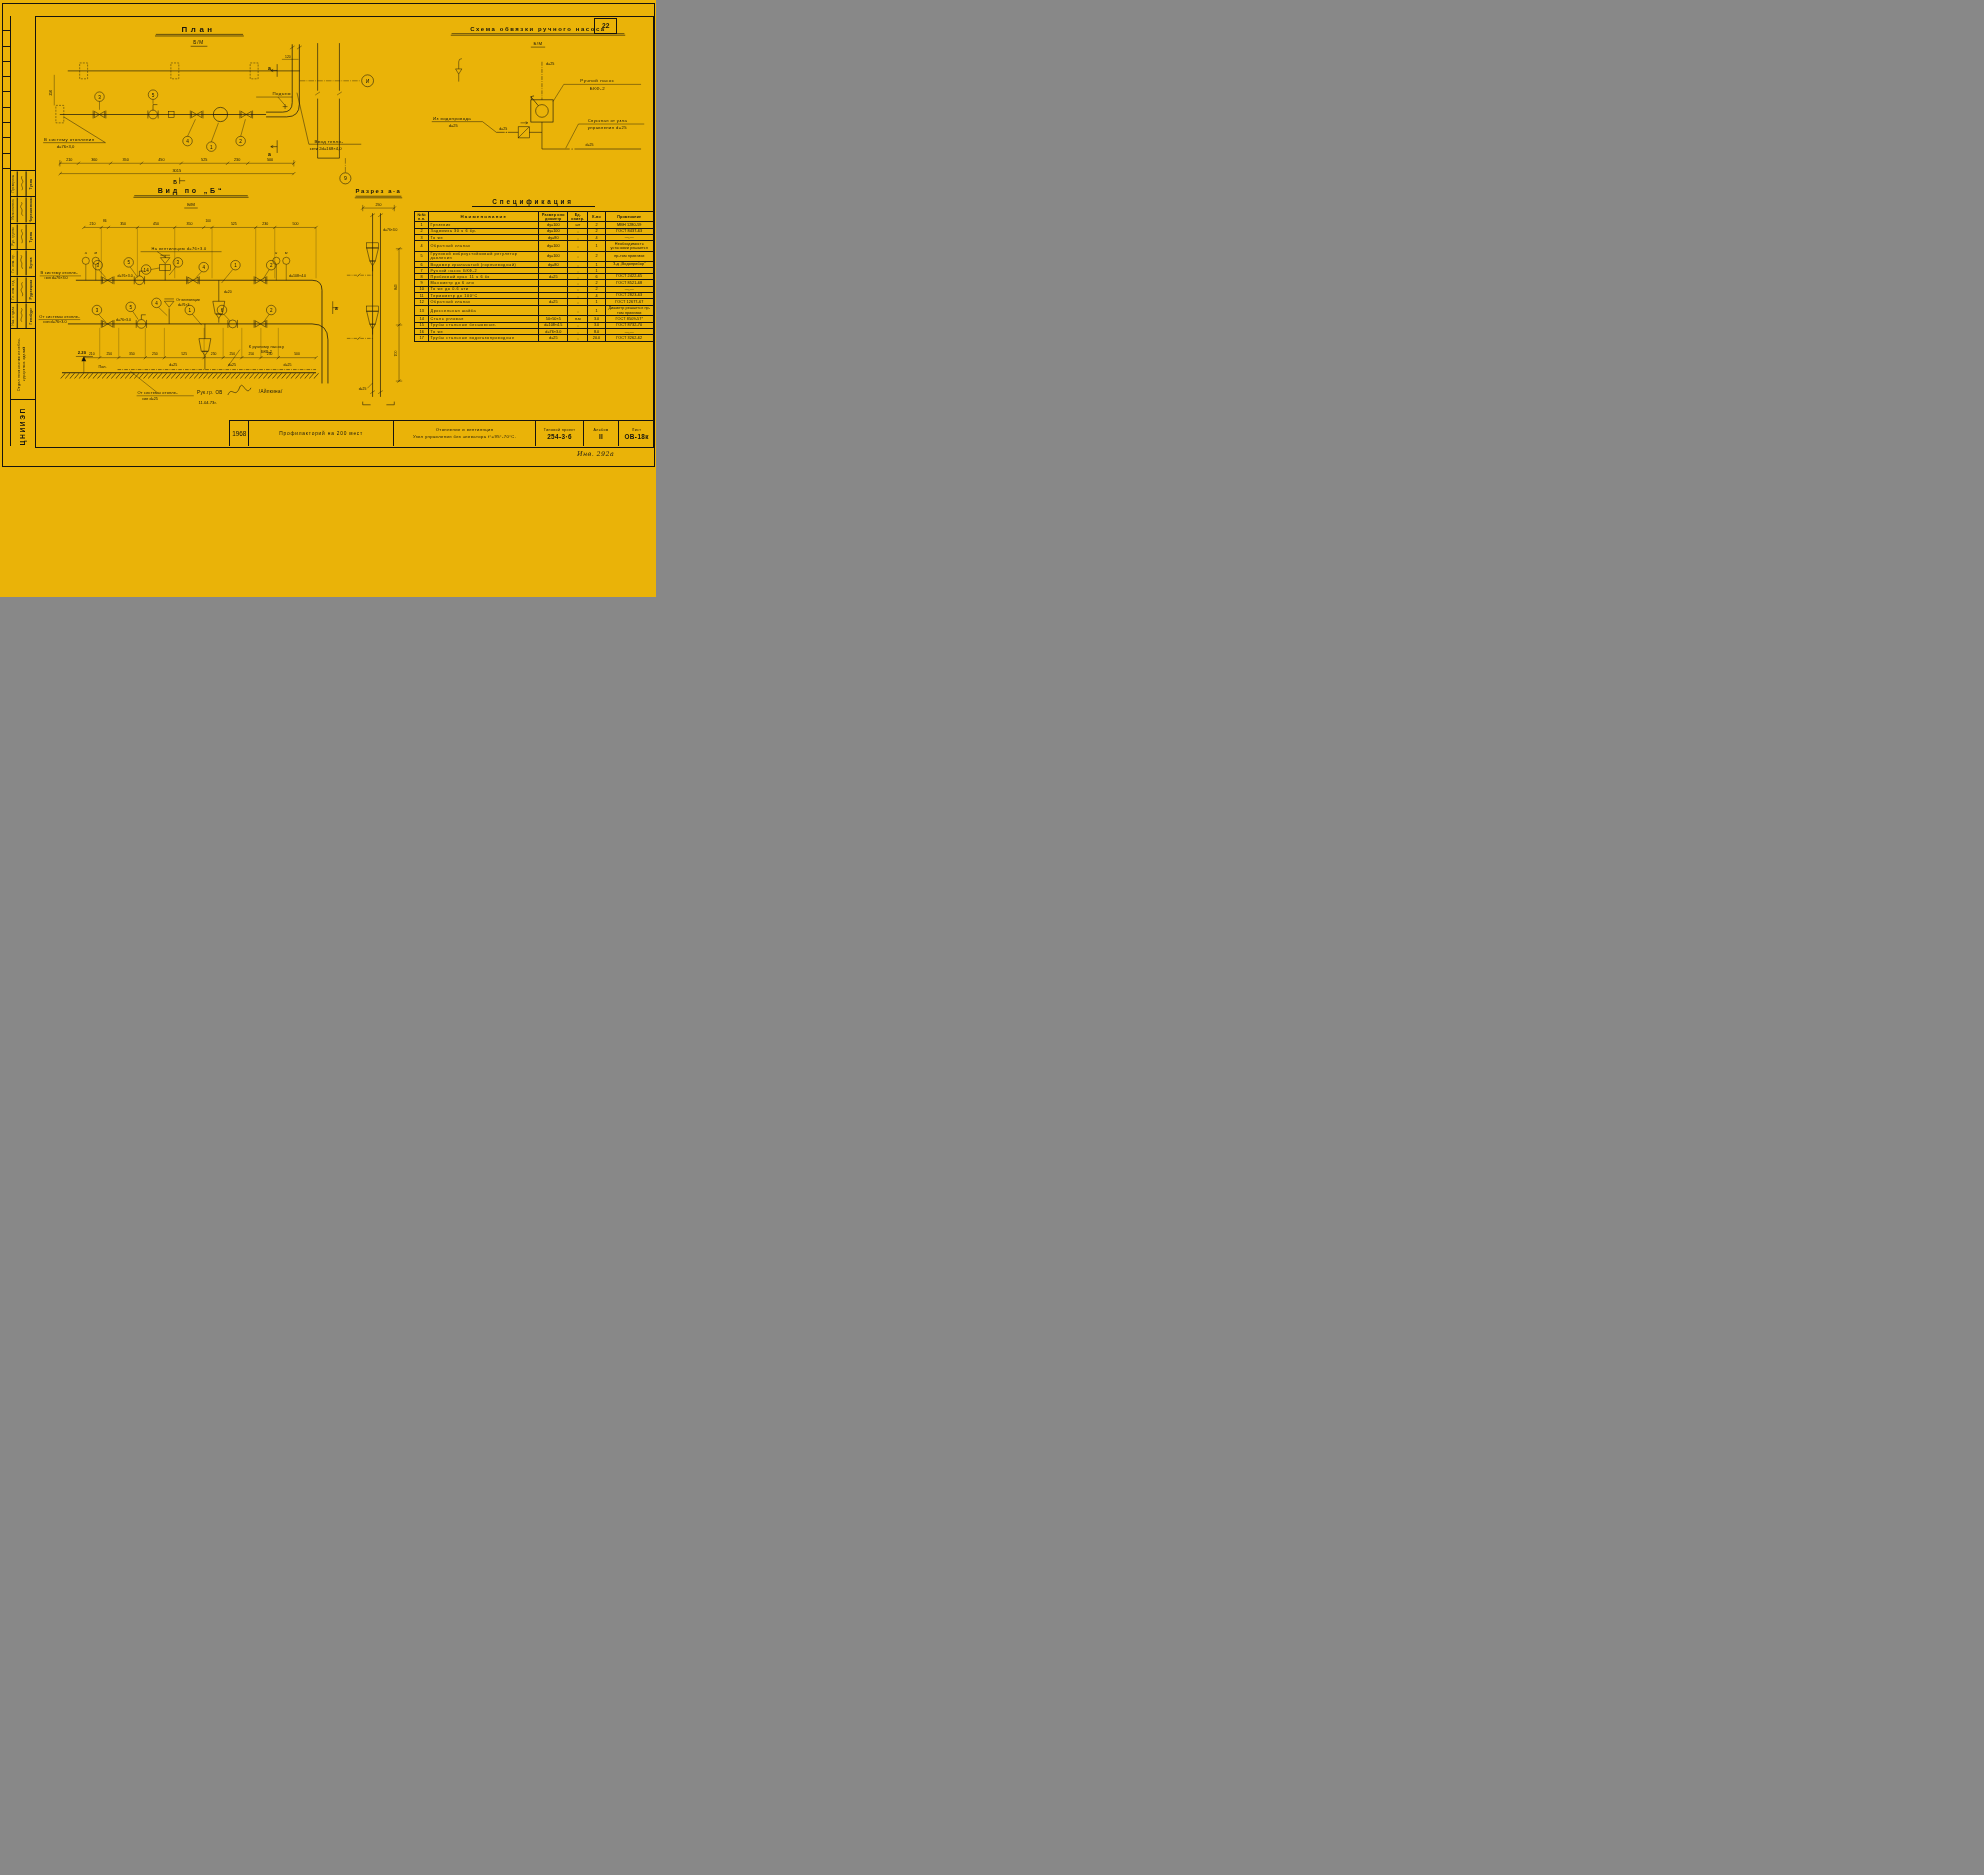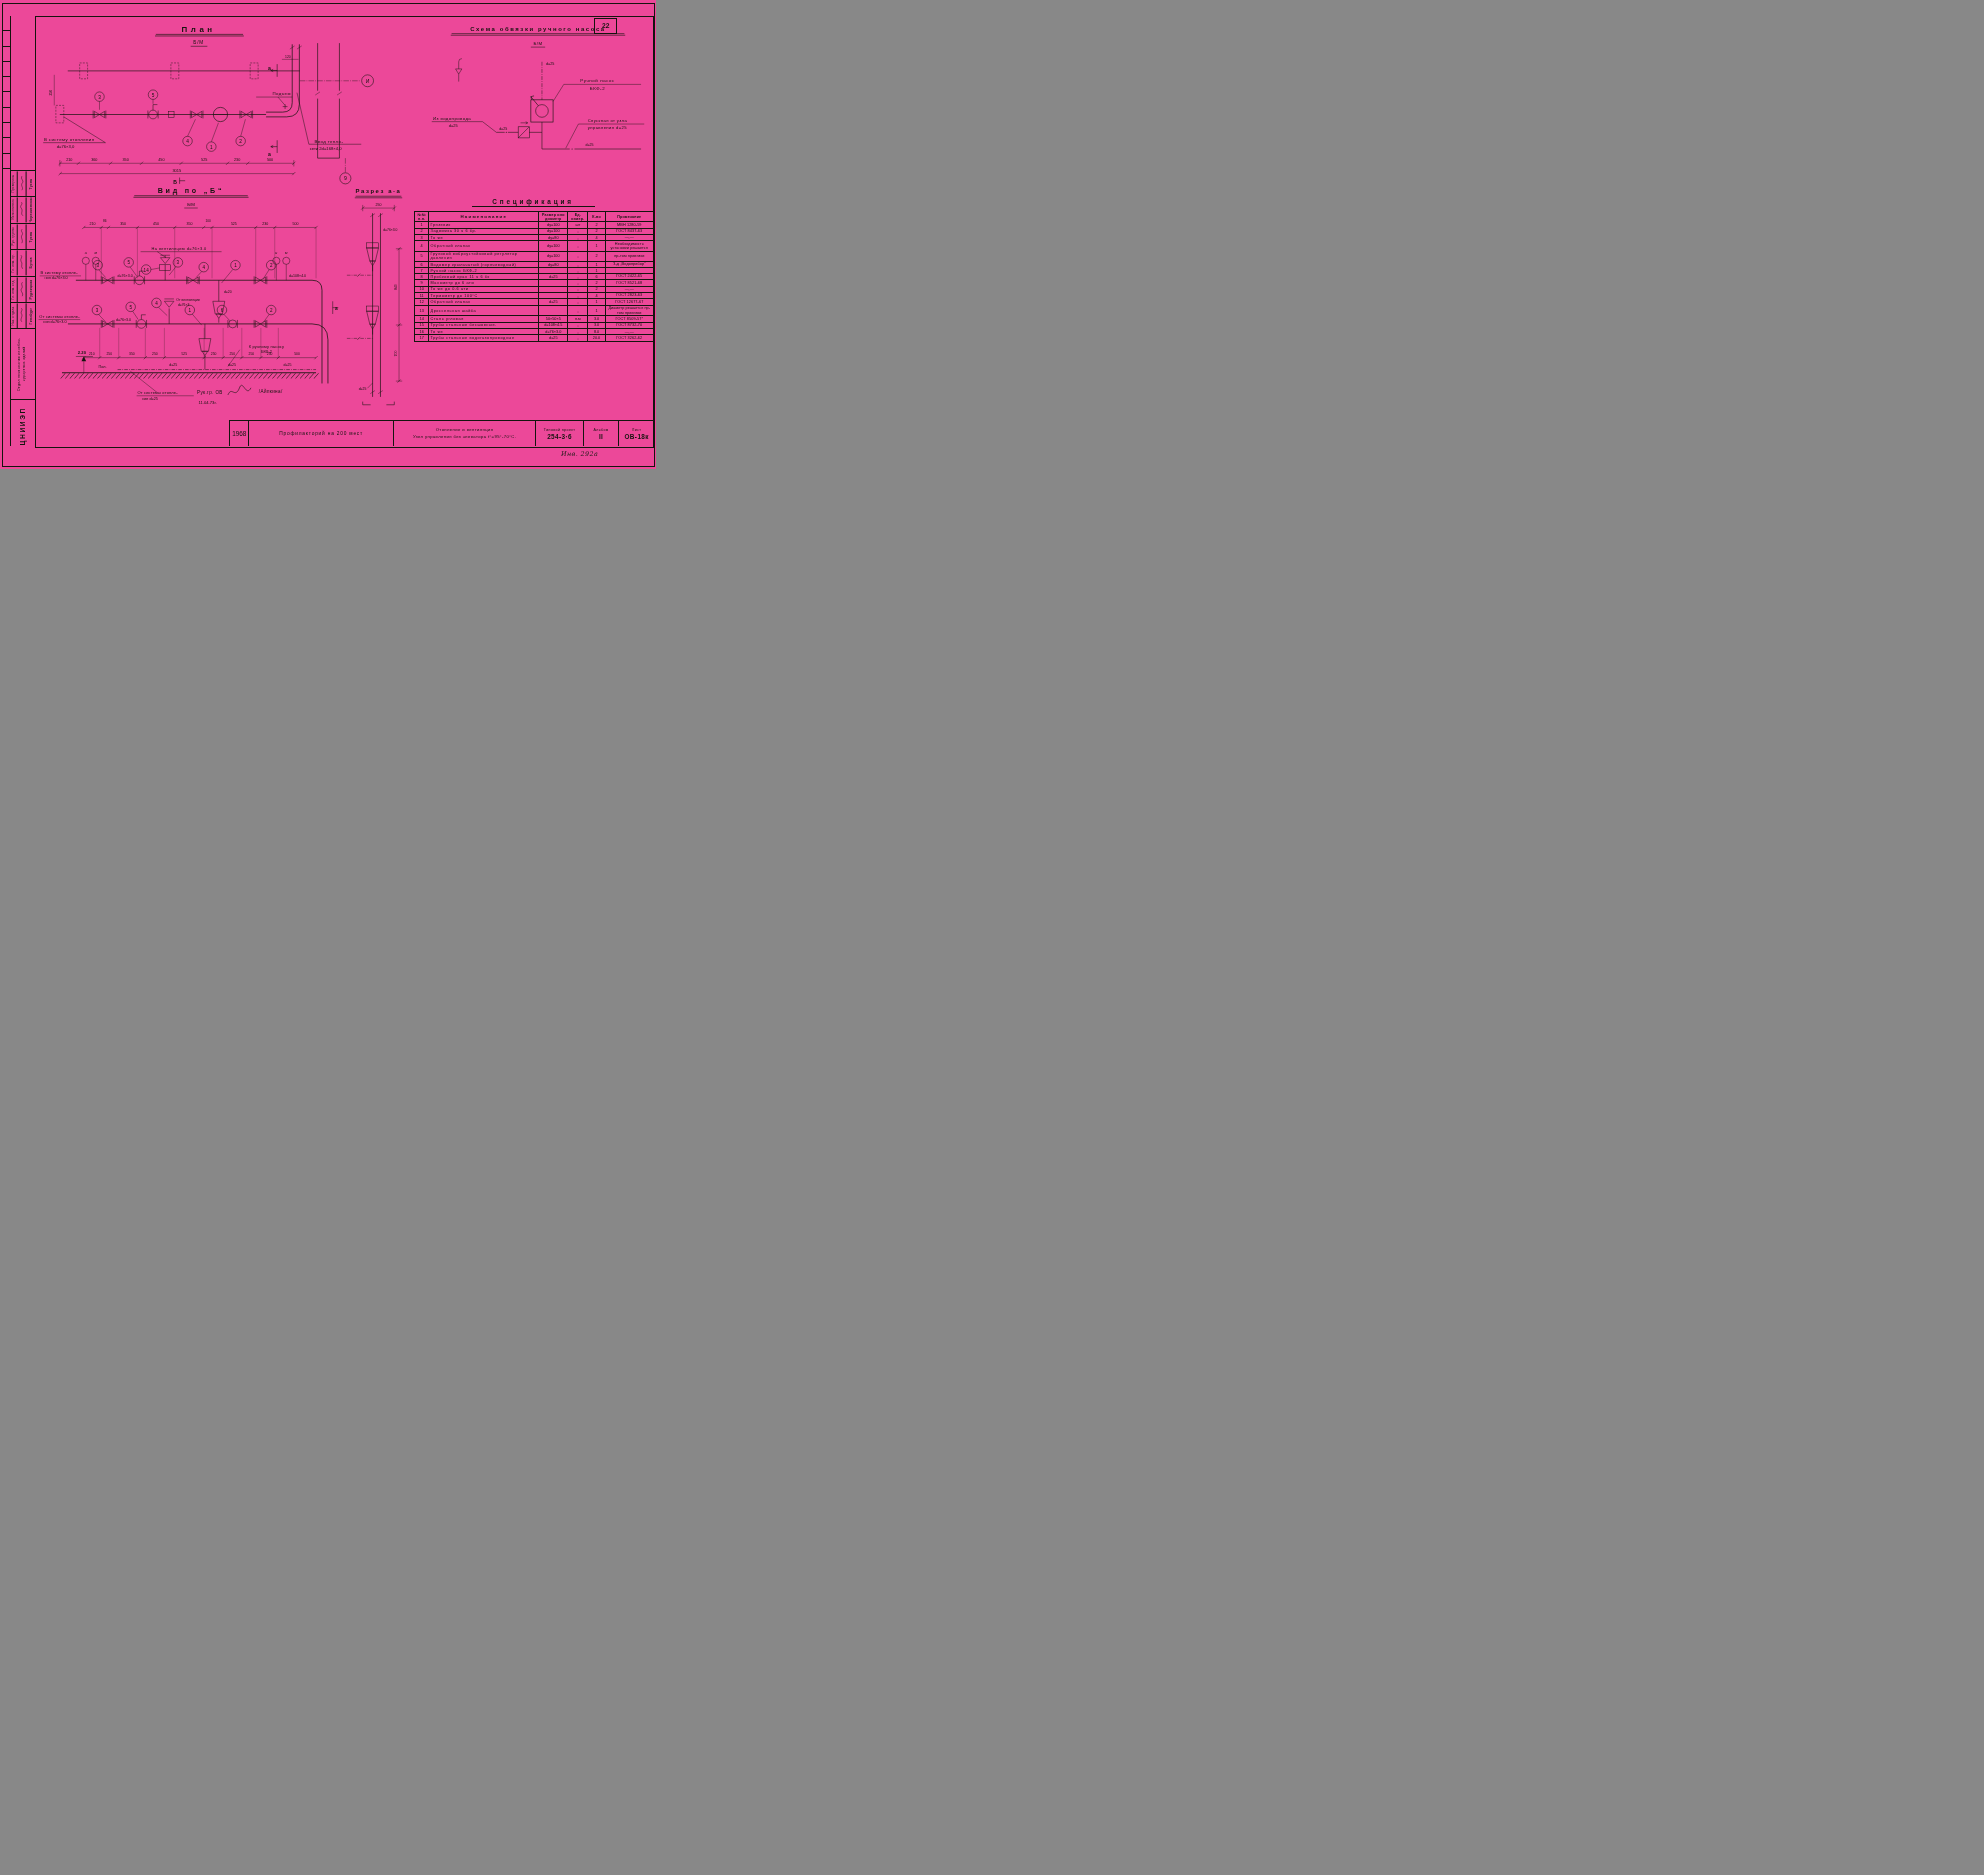--- a/index.html
+++ b/index.html
@@ -1,37 +1,37 @@
 <!DOCTYPE html>
 <html style="font-size:6.4px"><head>
 <meta charset="utf-8">
 <style>
   html,body{margin:0;padding:0;background:#888;}
-  .sheet{position:relative;width:656px;height:469px;background:#ec4899;color:#15140f;
+  .sheet{position:relative;width:656px;height:597px;background:#eab308;color:#15140f;
          font-family:"Liberation Sans",sans-serif;overflow:hidden;}
   .outer-border{position:absolute;left:2.4px;top:3.2px;width:651px;height:462px;border:0.6px solid #15140f;}
   .main-frame{position:absolute;left:35px;top:16px;width:617px;height:430px;border:0.9px solid #15140f;}
   
   .strip{position:absolute;left:2.4px;top:16px;width:8px;height:430px;border-right:0.5px solid #15140f;}
   .strip .cell{border-bottom:0.4px solid #15140f;height:14.3px;}
   .sidebar{position:absolute;left:10.3px;top:16px;width:24.6px;height:430px;}
   .sidebar .empty-top{height:154px;border-bottom:0.5px solid #15140f;}
   .sb-row{display:flex;height:25.4px;border-bottom:0.5px solid #15140f;}
   .sb-col{writing-mode:vertical-rl;transform:rotate(180deg);display:flex;align-items:center;justify-content:center;
           overflow:hidden;color:#2a2923;}
   .sb-role{width:7.1px;font-size:3px;letter-spacing:0.2px;border-left:0.4px solid #15140f;}
   .sb-sig{width:8px;border-left:0.4px solid #15140f;}
   .sb-name{width:8.7px;font-size:3.4px;font-weight:bold;letter-spacing:0.2px;}
   .sb-dept{height:70px;border-bottom:0.5px solid #15140f;display:flex;align-items:center;justify-content:center;}
   .sb-dept span{writing-mode:vertical-rl;transform:rotate(180deg);font-size:3.4px;letter-spacing:0.4px;text-align:center;line-height:1.5;}
   .sb-inst{height:52px;display:flex;align-items:center;justify-content:center;}
   .sb-inst span{writing-mode:vertical-rl;transform:rotate(180deg);font-size:6.7px;font-weight:bold;letter-spacing:1.6px;}
   .pageno{position:absolute;left:594px;top:18px;width:21.4px;height:13.5px;border:0.8px solid #15140f;
           display:flex;align-items:center;justify-content:center;font-size:6.7px;font-weight:bold;}
-  .inv{position:absolute;left:561px;top:450px;font-family:"DejaVu Serif",serif;font-style:italic;
+  .inv{position:absolute;left:577px;top:450px;font-family:"DejaVu Serif",serif;font-style:italic;
        font-size:6.4px;letter-spacing:0.4px;color:#1c1b16;}
   svg{position:absolute;overflow:visible;}
   svg text{font-family:"Liberation Sans",sans-serif;fill:#15140f;}
   .ink{stroke:#15140f;fill:none;}
   
   .spec{position:absolute;left:414px;top:198px;width:238px;}
   .spec-title{text-align:center;font-size:6.4px;font-weight:bold;letter-spacing:2.8px;
               width:123px;margin:0 auto;padding-bottom:1.2px;border-bottom:1.6px double #15140f;}
   table.spec-t{margin-top:4px;width:238px;border-collapse:collapse;border:0.9px solid #15140f;table-layout:fixed;}
   .spec-t th,.spec-t td{border:0.5px solid #15140f;padding:0.4px 1.2px;vertical-align:middle;}

